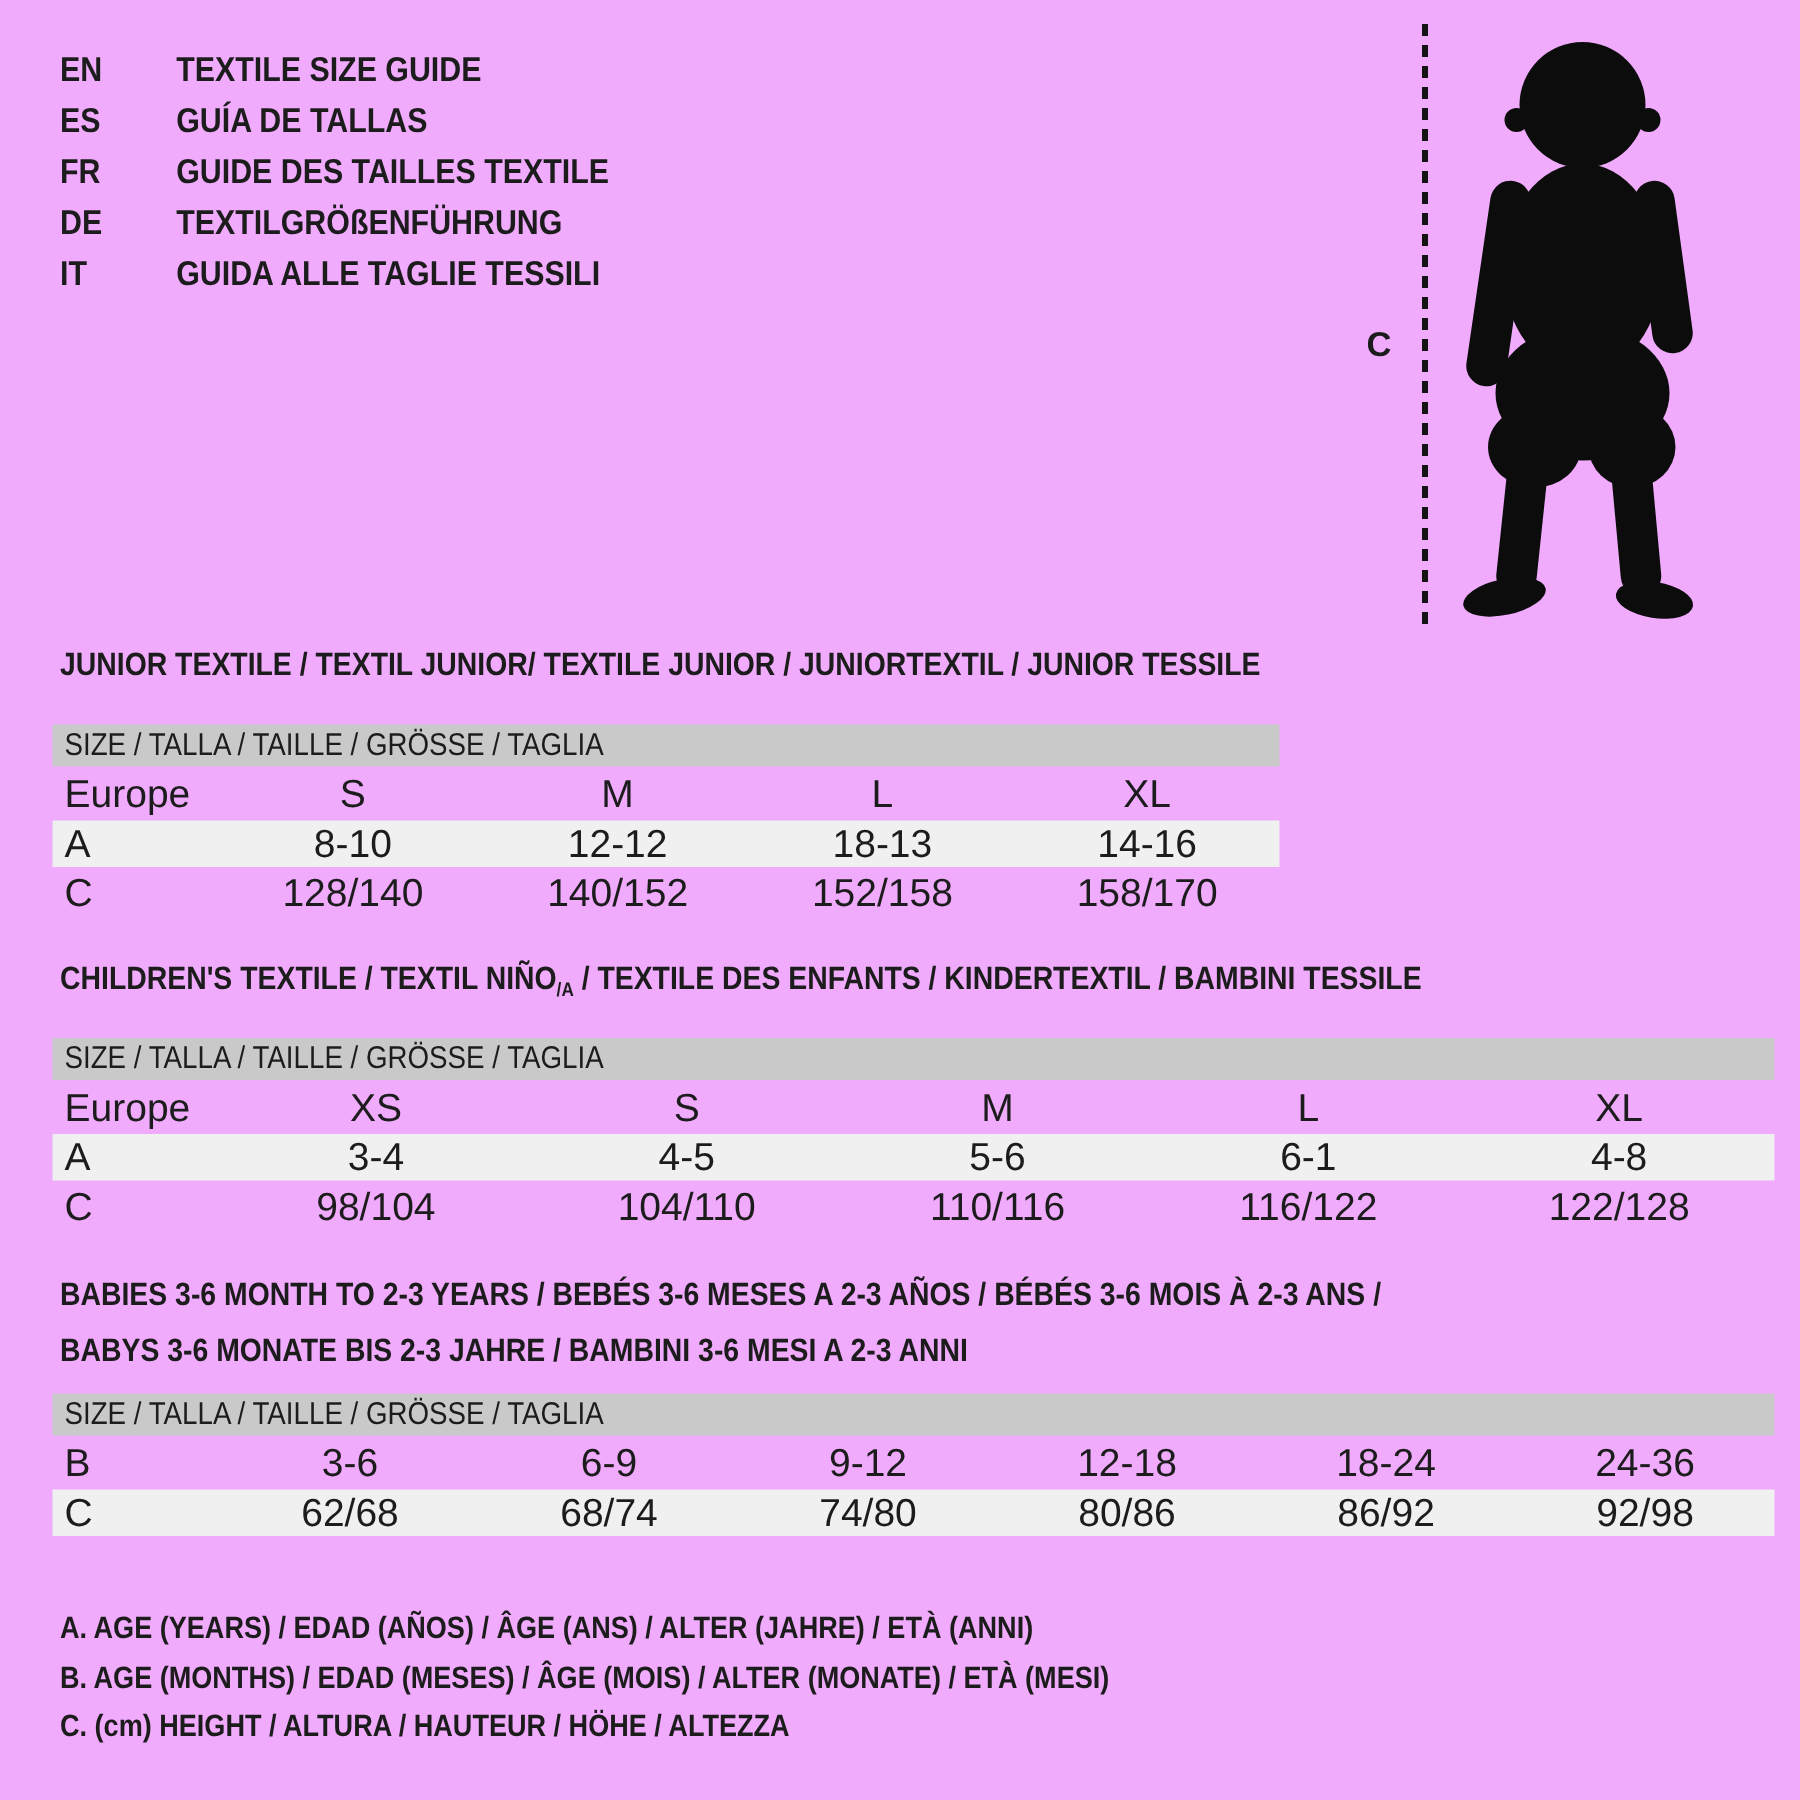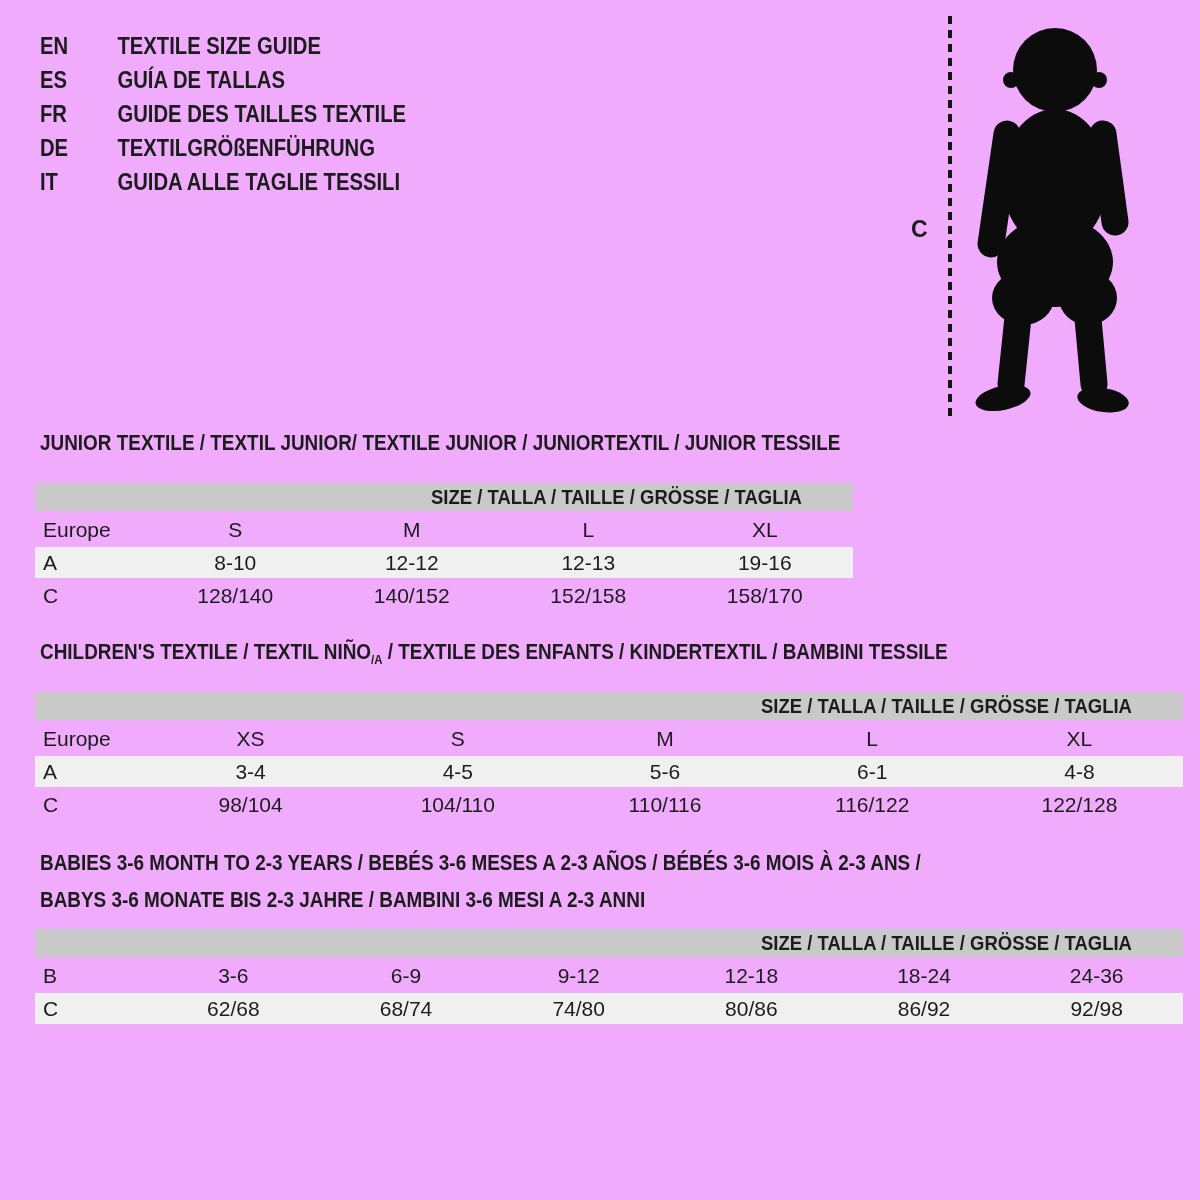--- a/index.html
+++ b/index.html
@@ -34,25 +34,24 @@
   .title2line { line-height:37px; }
   .title2line div { white-space:nowrap; }
 
   
   .table { position:absolute; left:35px; }
   .t1 { top:483px; width:818px; }
   .t2 { top:692px; width:1148px; }
   .t3 { top:929px; width:1148px; }
   .t-head {
     height:28px; background:#c9c9c9; display:flex; align-items:center;
-    padding-left:8px; box-sizing:border-box; font-weight:bold; font-size:21px;
+    padding-left:8px; box-sizing:border-box; font-weight:normal; font-size:21px;
     margin-bottom:3px;
-    justify-content:flex-end;
-  }
-  .t-row { display:flex; align-items:center; height:31px; font-size:21px; margin-top:2px; }
+  }
+  .t-row { display:flex; align-items:center; height:31px; font-size:26px; margin-top:2px; }
   .t-row.alt { background:#f0f0f0; }
   .t-label { width:112px; flex:0 0 112px; padding-left:8px; box-sizing:border-box; }
   .t-cell { flex:1 1 0; text-align:center; }
 
   
   .legend { position:absolute; left:40px; top:1070px; }
   .legend-line {
     font-weight:bold; font-size:20.5px; line-height:32.5px;
     transform:scaleX(0.88); transform-origin:0 50%; white-space:nowrap;
   }
@@ -116,22 +115,22 @@
       <span class="t-label">Europe</span>
       <span class="t-cell">S</span>
       <span class="t-cell">M</span>
       <span class="t-cell">L</span>
       <span class="t-cell">XL</span>
     </div>
     <div class="t-row alt">
       <span class="t-label">A</span>
       <span class="t-cell">8-10</span>
       <span class="t-cell">12-12</span>
-      <span class="t-cell">12-13</span>
-      <span class="t-cell">19-16</span>
+      <span class="t-cell">18-13</span>
+      <span class="t-cell">14-16</span>
     </div>
     <div class="t-row">
       <span class="t-label">C</span>
       <span class="t-cell">128/140</span>
       <span class="t-cell">140/152</span>
       <span class="t-cell">152/158</span>
       <span class="t-cell">158/170</span>
     </div>
   </div>
 
@@ -189,14 +188,19 @@
       <span class="t-label">C</span>
       <span class="t-cell">62/68</span>
       <span class="t-cell">68/74</span>
       <span class="t-cell">74/80</span>
       <span class="t-cell">80/86</span>
       <span class="t-cell">86/92</span>
       <span class="t-cell">92/98</span>
     </div>
   </div>
 
+  <div class="legend">
+    <div class="legend-line">A. AGE (YEARS) / EDAD (AÑOS) / ÂGE (ANS) / ALTER (JAHRE) / ETÀ (ANNI)</div>
+    <div class="legend-line">B. AGE (MONTHS) / EDAD (MESES) / ÂGE (MOIS) / ALTER (MONATE) / ETÀ (MESI)</div>
+    <div class="legend-line">C. (cm) HEIGHT / ALTURA / HAUTEUR / HÖHE / ALTEZZA</div>
+  </div>
 
 </div>
 
 </body></html>

